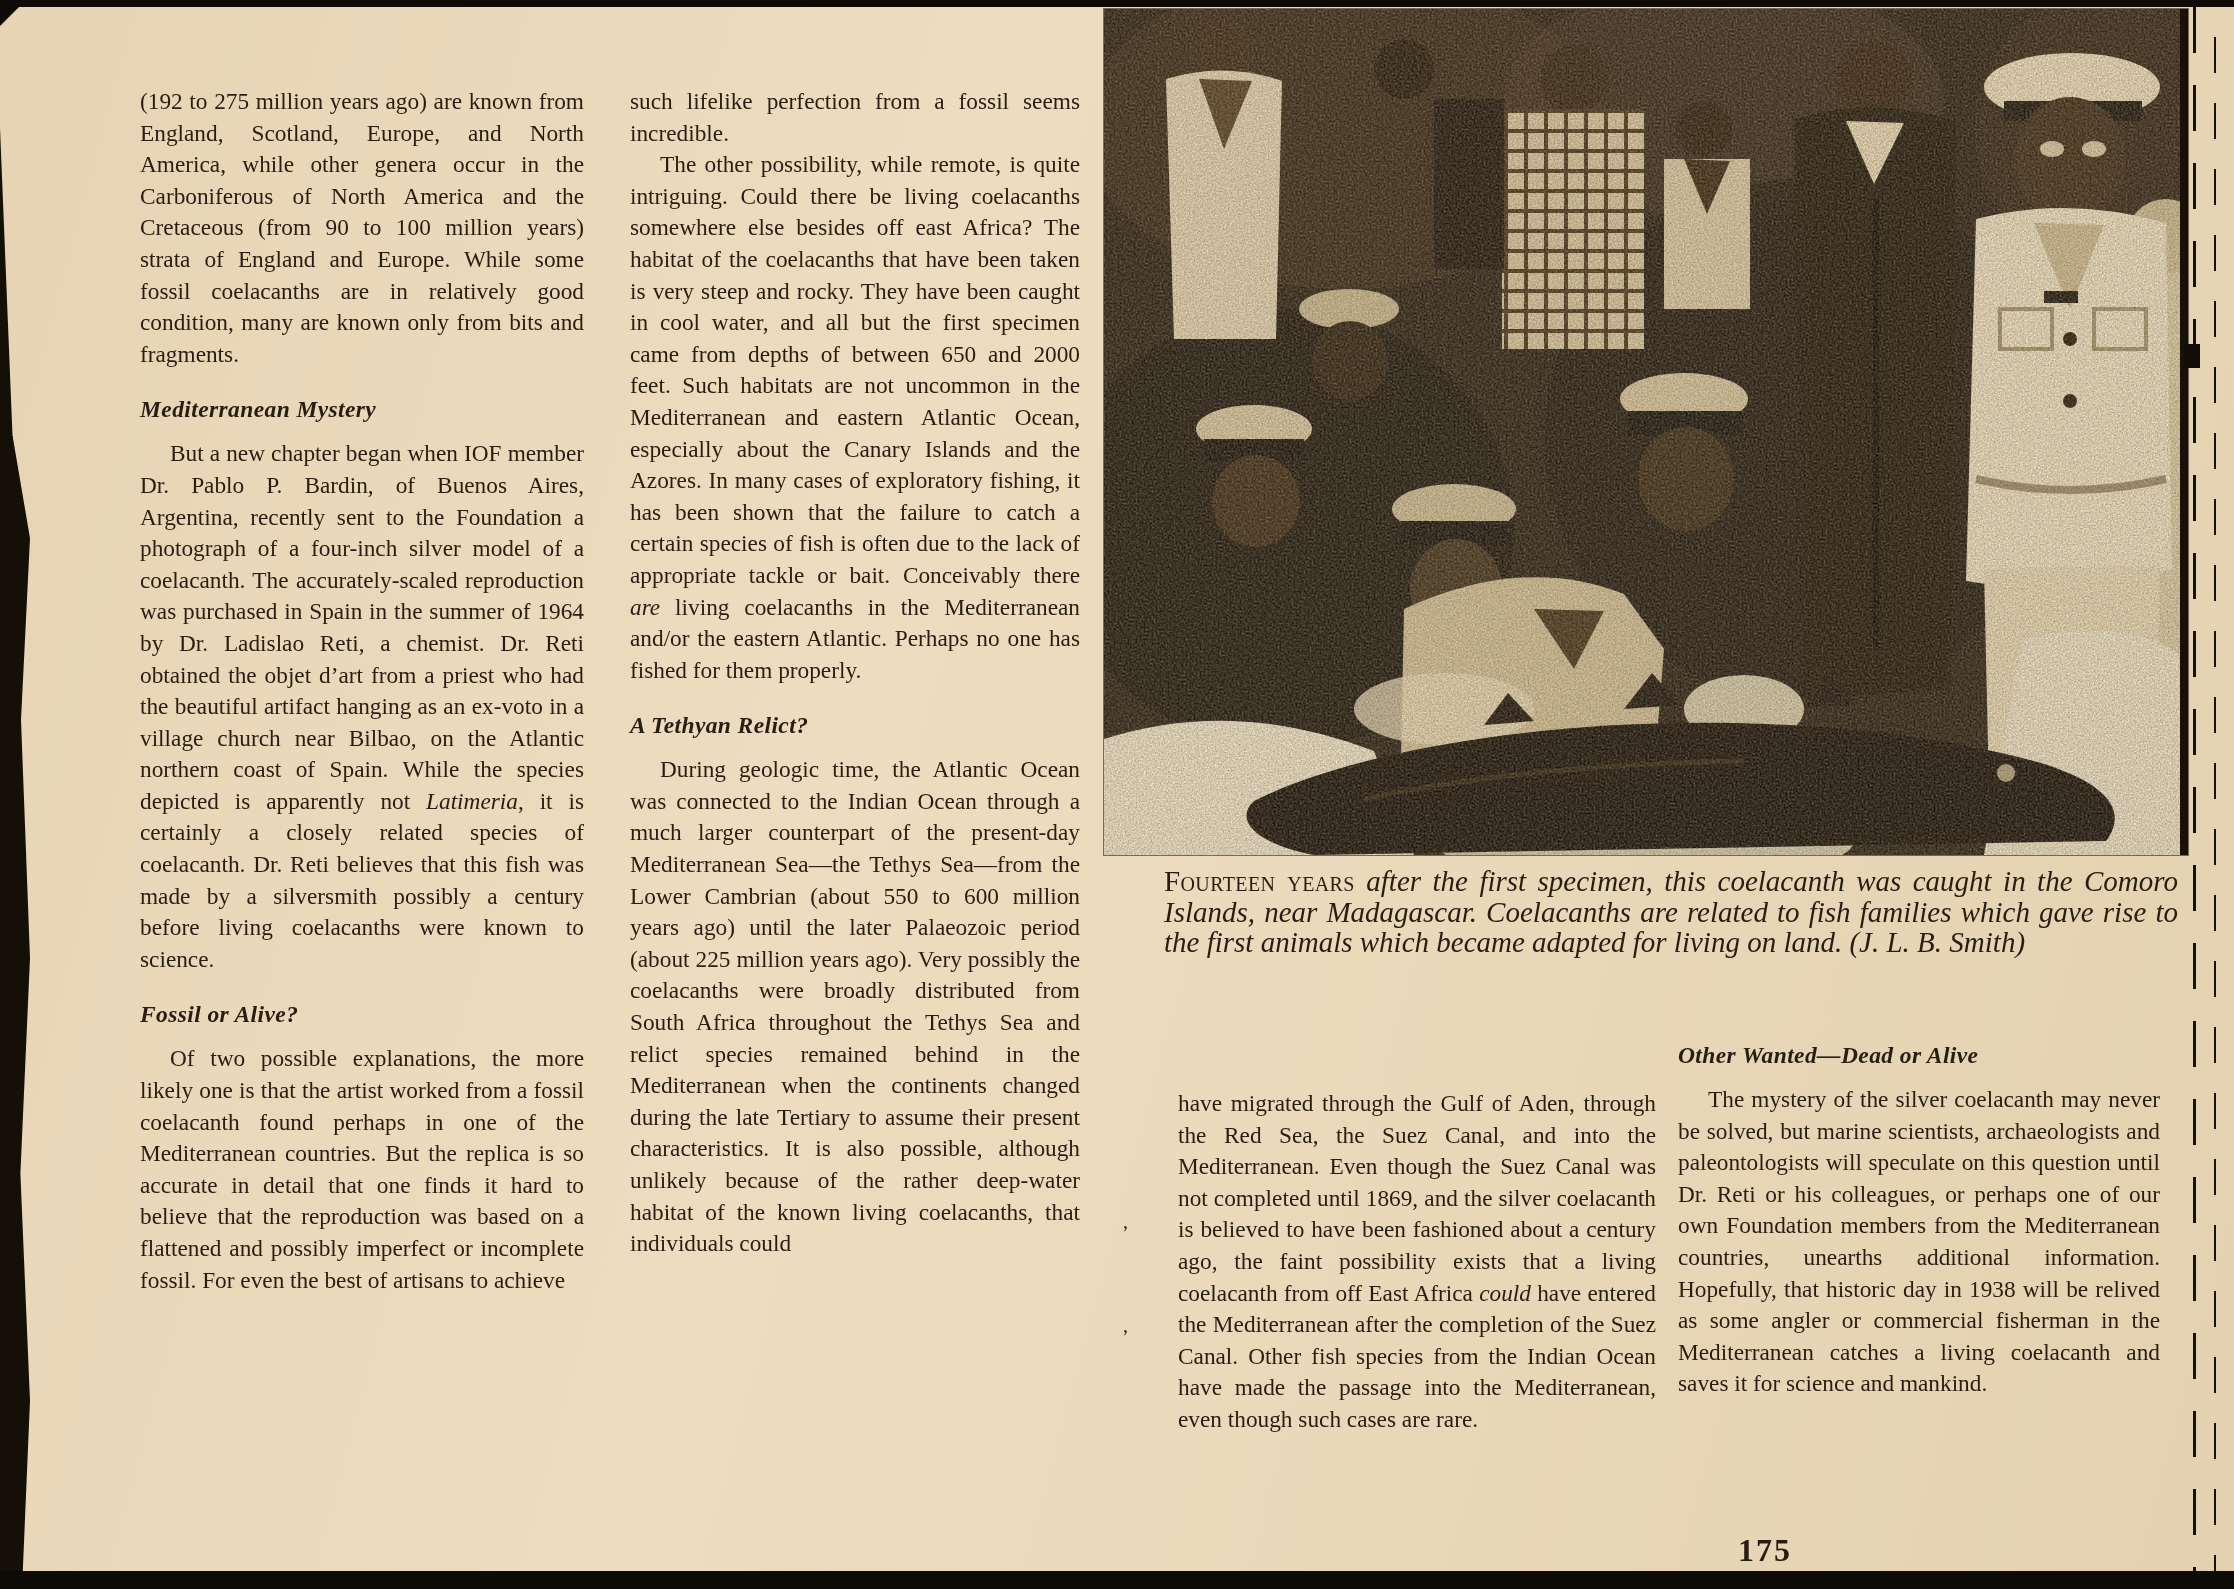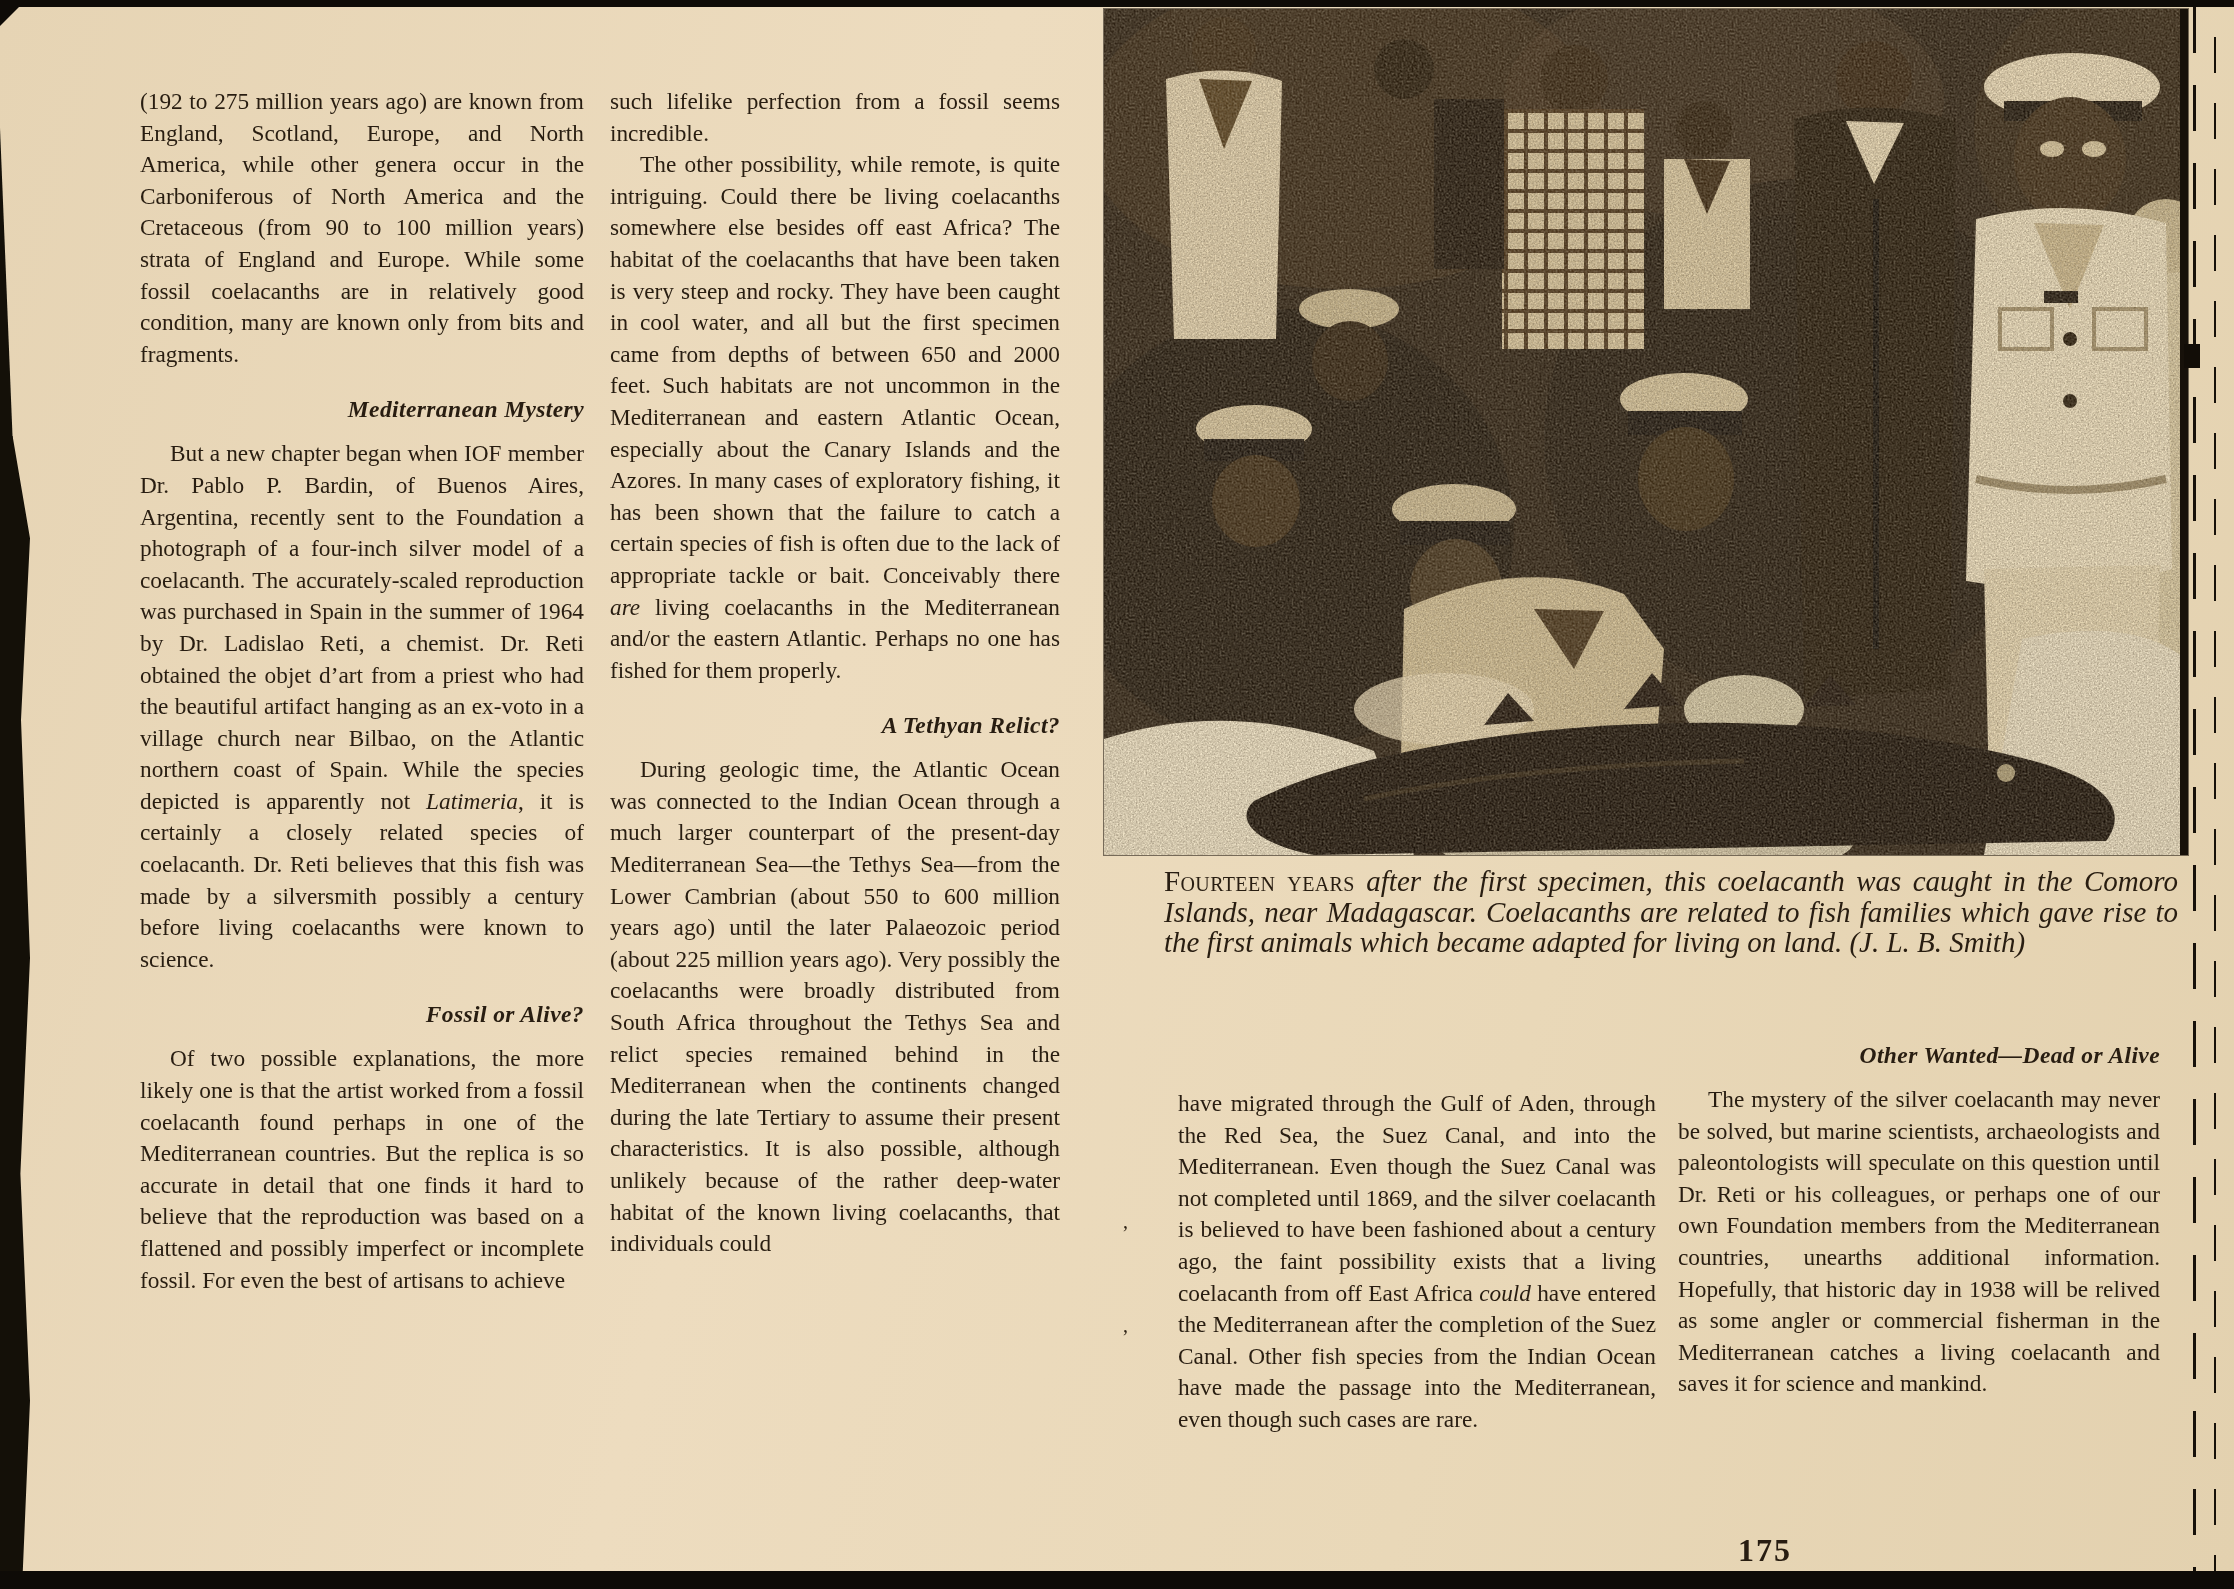--- a/index.html
+++ b/index.html
@@ -19,26 +19,26 @@
   .right-line-1{left:2193px;top:7px;bottom:18px;width:3px;background:
     repeating-linear-gradient(180deg,#17110a 0 46px,rgba(0,0,0,0) 46px 78px);}
   .right-line-2{left:2214px;top:7px;bottom:18px;width:2px;background:
     repeating-linear-gradient(180deg,rgba(0,0,0,0) 0 30px,#17110a 30px 66px);}
   .photo-edge-tab{left:2184px;top:344px;width:16px;height:24px;background:#120d07;}
   .speck{position:absolute;width:8px;height:14px;color:#2a1e11;font-size:20px;line-height:14px;}
   
   .col{position:absolute;font-size:23.3px;line-height:31.6px;text-align:justify;}
   .col p{margin:0;}
   .col p.indent{text-indent:30px;}
-  .col h3{margin:25px 0 15px;font-size:23.5px;line-height:28px;text-align:right;
+  .col h3{margin:25px 0 15px;font-size:23.5px;line-height:28px;text-align:left;
           font-weight:bold;font-style:italic;letter-spacing:.4px;}
   .it{font-style:italic;}
   .sc{font-variant:small-caps;font-style:normal;letter-spacing:.4px;}
   #col1{left:140px;top:86px;width:444px;}
-  #col2{left:610px;top:86px;width:450px;}
+  #col2{left:630px;top:86px;width:450px;}
   #col3{left:1178px;top:1088px;width:478px;}
   #col4{left:1678px;top:1016px;width:482px;}
   .caption{position:absolute;left:1164px;top:866px;width:1014px;
            font-size:29px;line-height:30.5px;text-align:justify;}
   .caption p{margin:0;font-style:italic;}
   .page-number{position:absolute;left:1738px;top:1532px;font-size:32px;font-weight:bold;
                letter-spacing:2px;}
   
   .photo{position:absolute;left:1104px;top:9px;width:1084px;height:846px;
          outline:1px solid rgba(22,15,8,.55);background:#baa37e;}

